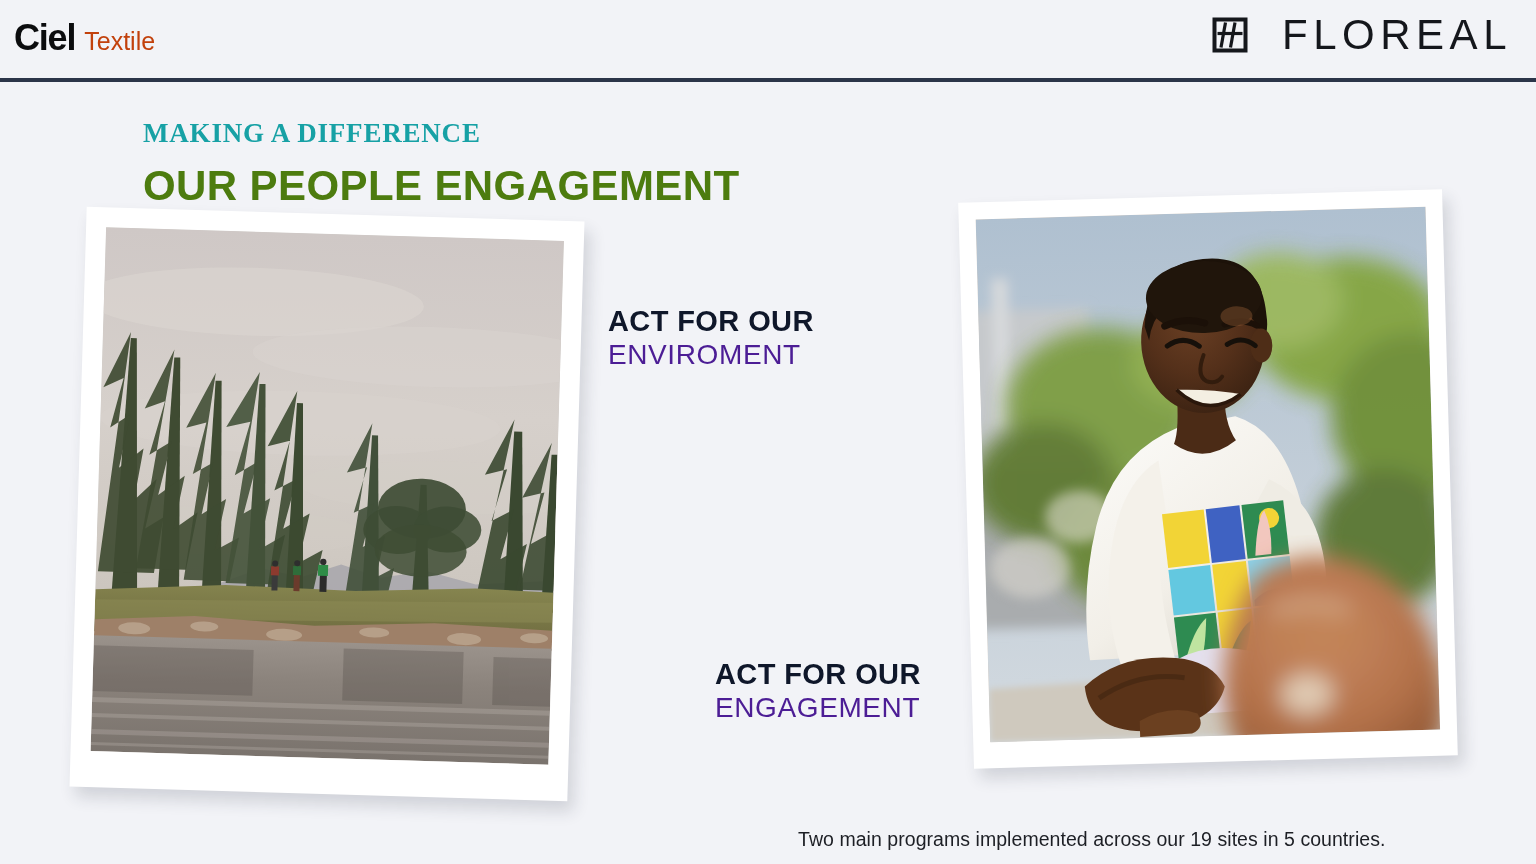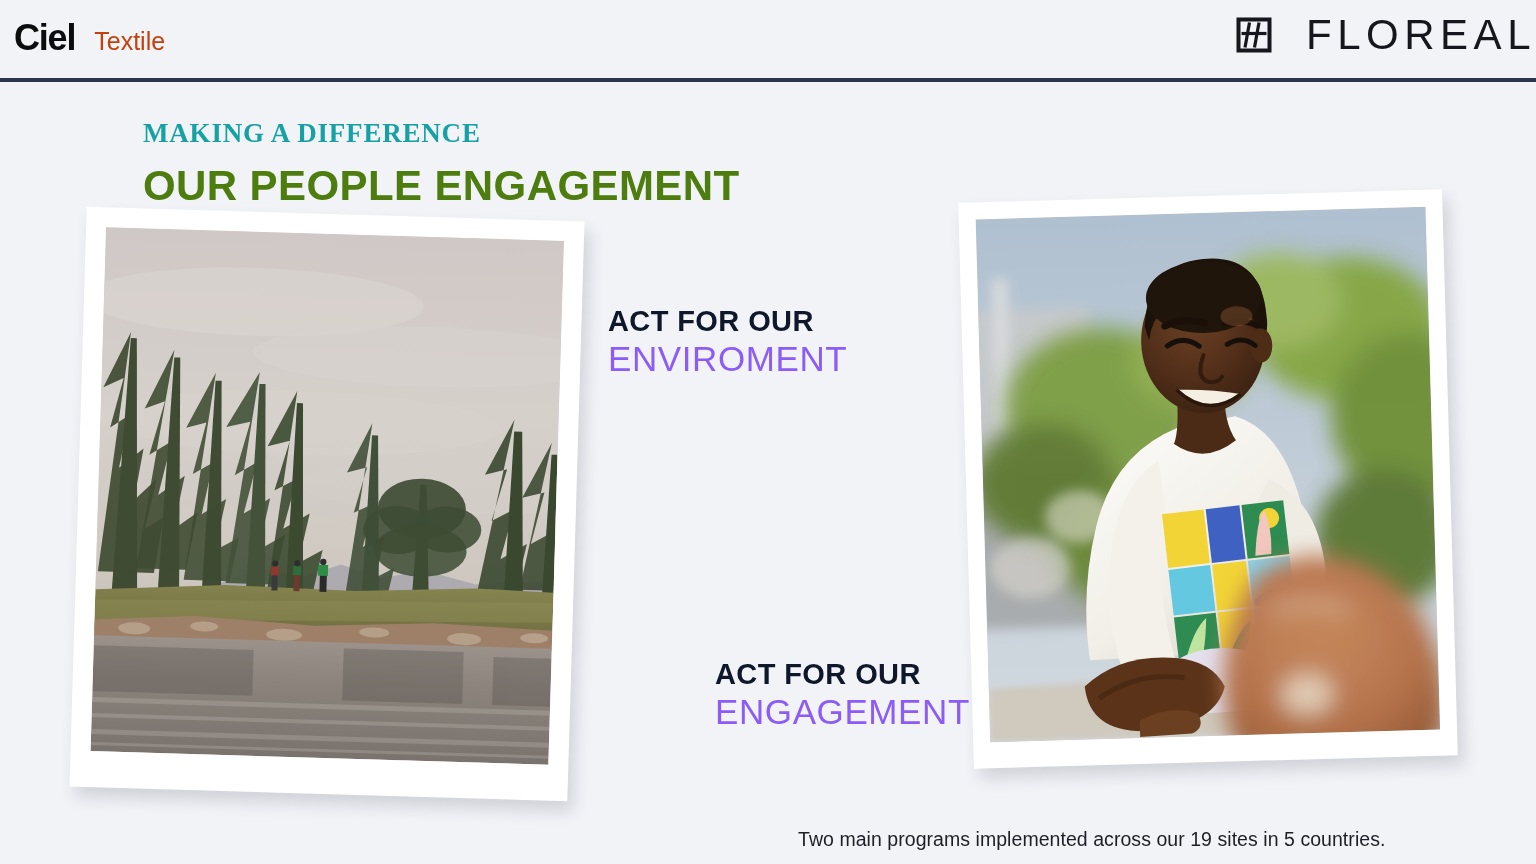--- a/index.html
+++ b/index.html
@@ -9,32 +9,32 @@
     font-family:"Liberation Sans", sans-serif;
     position:relative;
   }
 
   
   .header{
     position:absolute; left:0; top:0; width:1536px; height:80px;
   }
   .ciel-logo{
     position:absolute; left:14px; top:20px;
-    display:flex; align-items:baseline; gap:19px;
+    display:flex; align-items:baseline; gap:9px;
   }
   .ciel-word{
     font-size:36px; font-weight:700; color:#0B0C0E;
     letter-spacing:-1.2px; line-height:1; font-family:"Liberation Sans", sans-serif;
   }
   .ciel-sub{
     font-size:25px; font-weight:400; color:#c2410c;
     letter-spacing:0px; line-height:1;
   }
   .floreal-logo{
-    position:absolute; right:0; top:14px;
+    position:absolute; right:24px; top:14px;
     display:flex; align-items:center; gap:34px;
   }
   .floreal-mark{ width:36px; height:36px; display:block; }
   .floreal-word{
     font-size:42px; font-weight:400; color:#15171C;
     letter-spacing:5.5px; line-height:1;
   }
   .header-rule{
     position:absolute; left:0; top:78px; width:1536px; height:4px;
     background:#2B3549;
@@ -78,21 +78,21 @@
 
   
   .act-block{ position:absolute; }
   #act-env{ left:608px; top:305px; }
   #act-com{ left:715px; top:658px; }
   .act-strong{
     font-size:29px; font-weight:700; color:#0f172a;
     letter-spacing:0.4px; line-height:1.16; white-space:nowrap;
   }
   .act-light{
-    font-size:35px; font-weight:400; color:#8b5cf6;
+    font-size:28px; font-weight:400; color:#4c1d95;
     letter-spacing:0.6px; line-height:1.16; white-space:nowrap;
   }
 
   
   .footnote{
     position:absolute; left:798px; top:798px;
     font-size:19.5px; font-weight:400; color:#1D1F25;
     letter-spacing:0.05px; white-space:nowrap;margin-top:30px;
   }
 </style>

